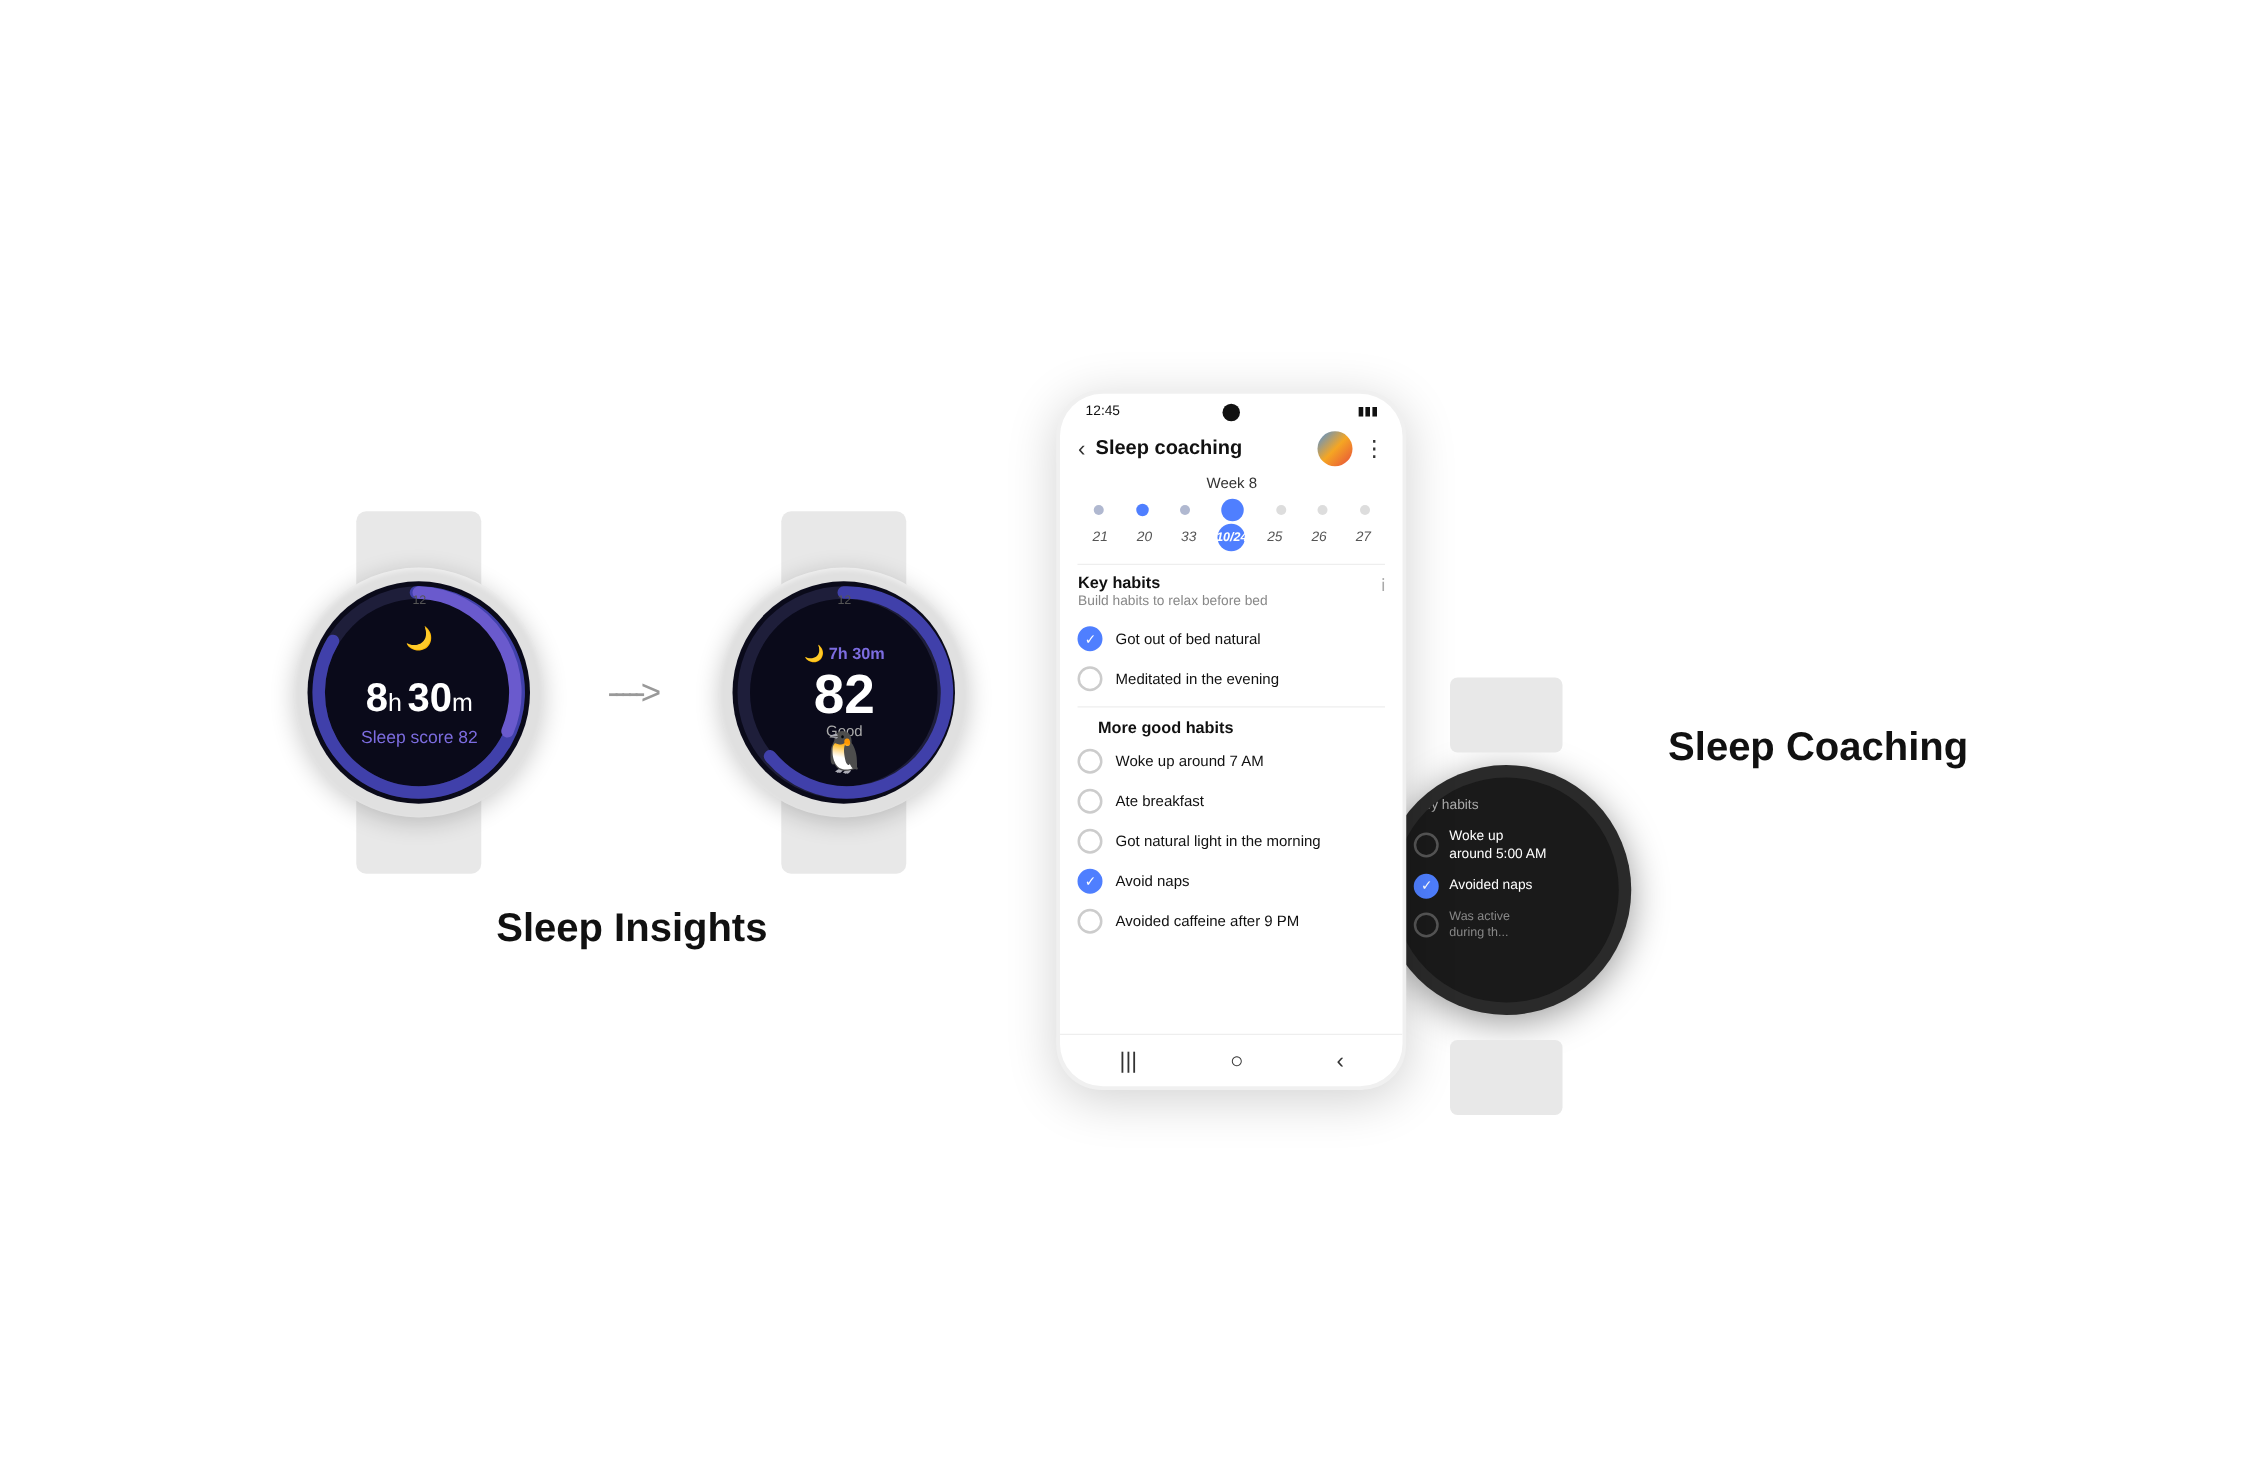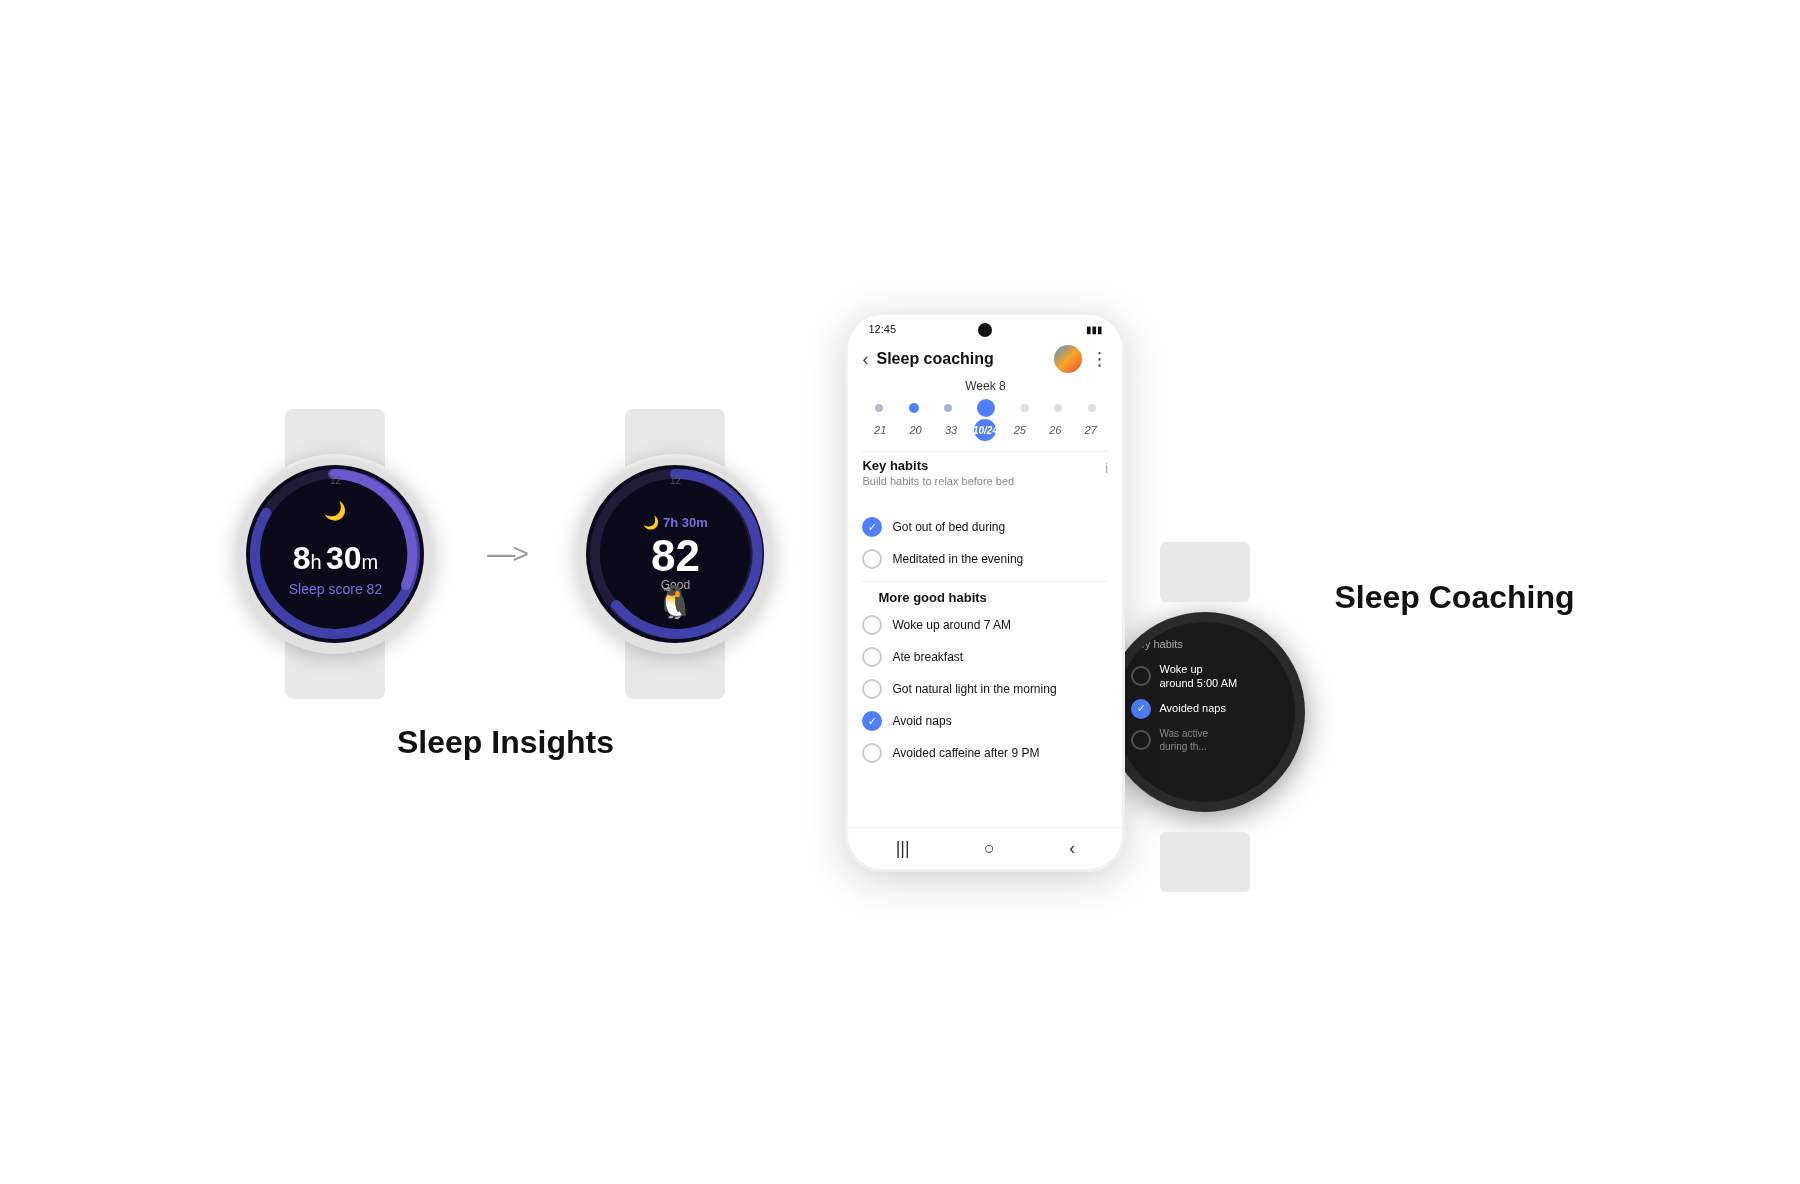--- a/index.html
+++ b/index.html
@@ -366,21 +366,21 @@
     .habits-section-title {
       font-size: 13px;
       font-weight: 700;
       color: #111;
       margin-bottom: 2px;
     }
 
     .habits-section-subtitle {
       font-size: 11px;
       color: #888;
-      margin-bottom: 24px;
+      margin-bottom: 8px;
     }
 
     .habit-item {
       display: flex;
       align-items: center;
       gap: 10px;
       padding: 6px 0;
     }
 
     .habit-check {
@@ -642,21 +642,21 @@
               <div>
                 <div class="habits-section-title">Key habits</div>
                 <div class="habits-section-subtitle">Build habits to relax before bed</div>
               </div>
               <span class="info-icon">ℹ</span>
             </div>
 
             <div>
               <div class="habit-item">
                 <div class="habit-check checked">✓</div>
-                <span class="habit-text">Got out of bed during</span>
+                <span class="habit-text">Got out of bed natural</span>
               </div>
               <div class="habit-item">
                 <div class="habit-check"></div>
                 <span class="habit-text">Meditated in the evening</span>
               </div>
             </div>
 
             <hr class="section-divider">
 
             <div class="more-habits-title">More good habits</div>

